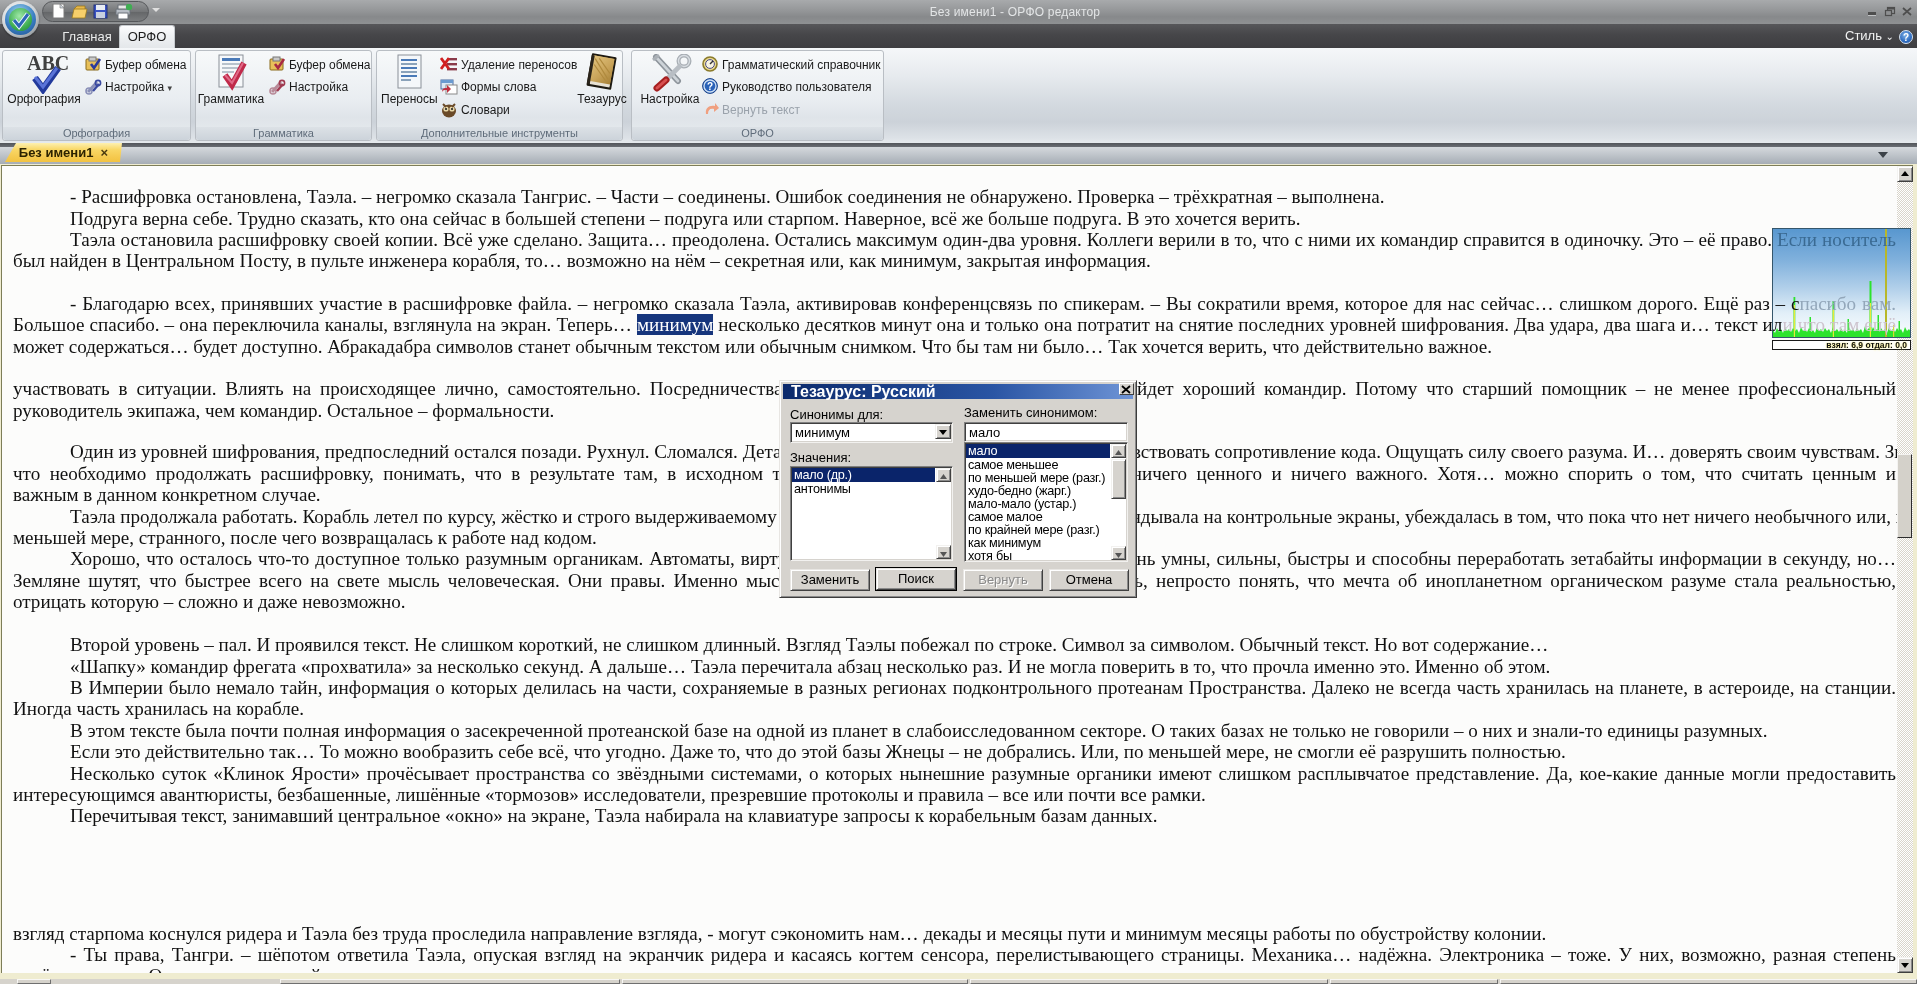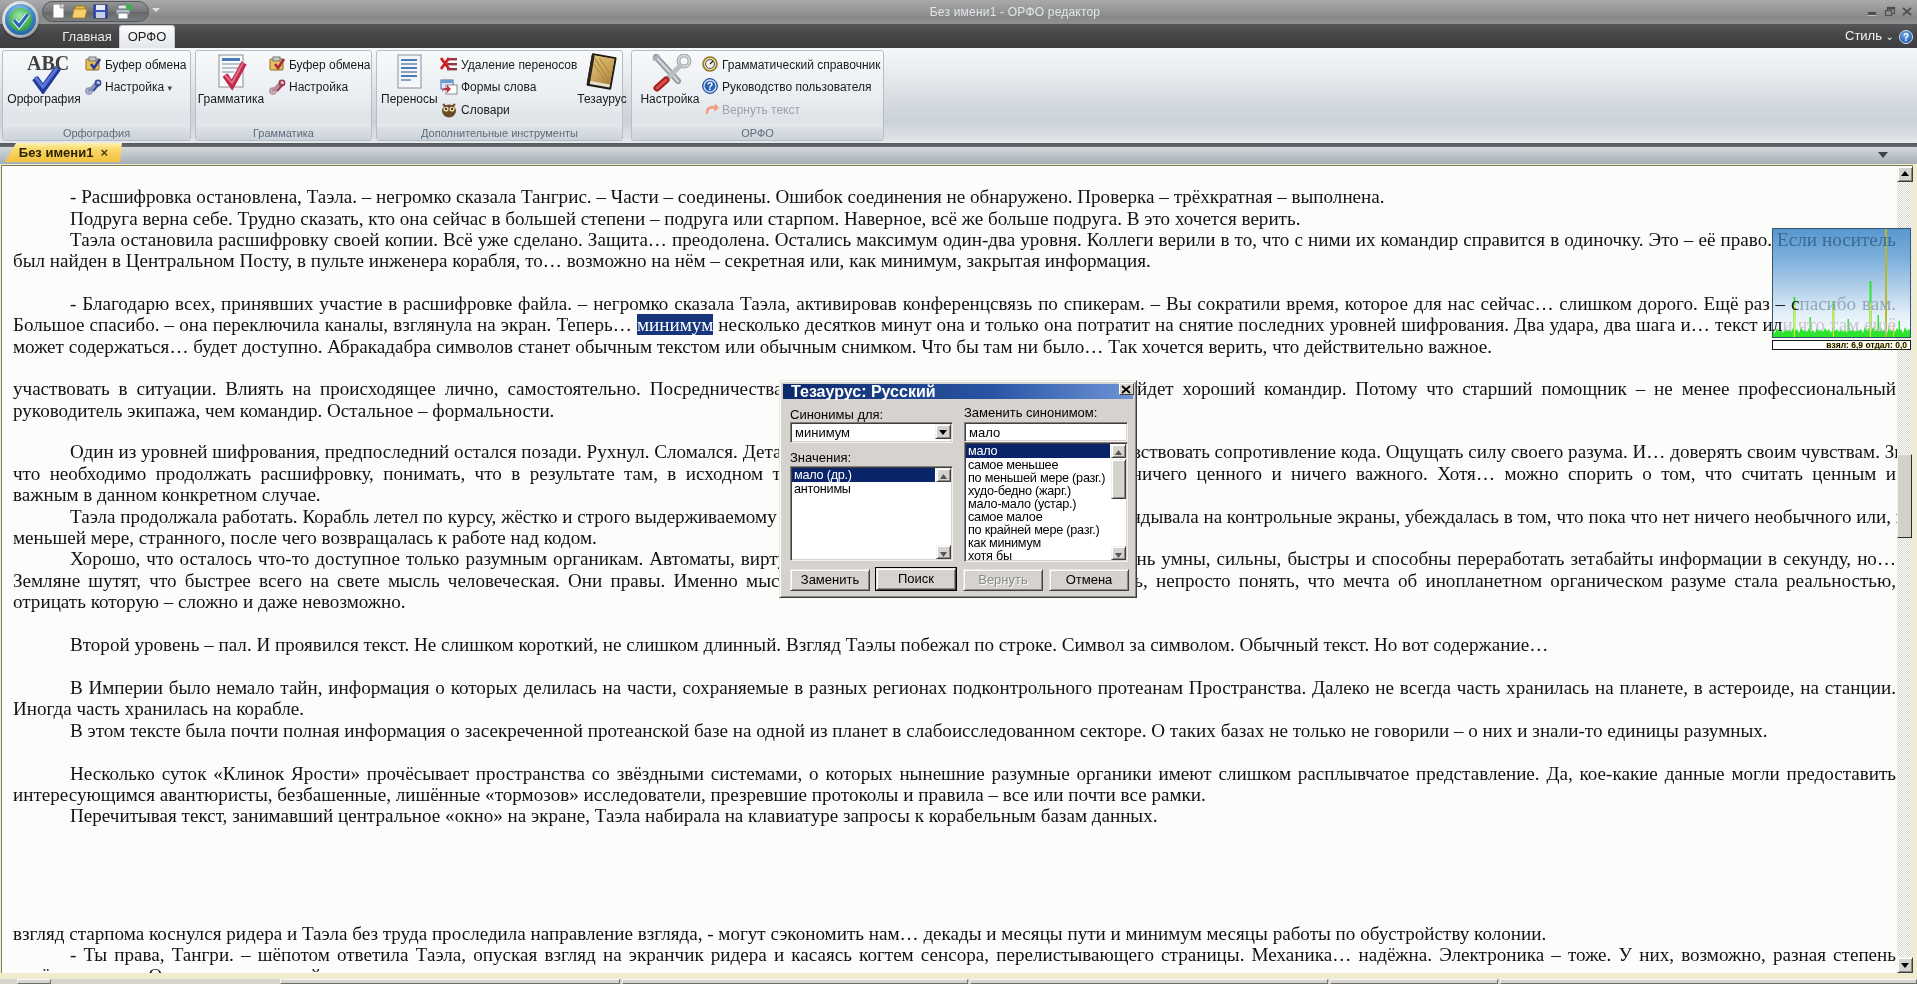--- a/index.html
+++ b/index.html
@@ -269,23 +269,25 @@
 <div class="tl e" style="top:233.8px">руководитель экипажа, чем командир.  Остальное – формальности.</div>
 <div class="tl i" style="top:275.3px">Один из уровней шифрования, предпоследний остался позади.  Рухнул.  Сломался.  Детали не важны.  Главное было – постоянно чувствовать сопротивление кода.  Ощущать силу своего разума.  И…  доверять своим чувствам.  Знать,</div>
 <div class="tl" style="top:296.7px">что необходимо продолжать расшифровку, понимать, что в результате там, в исходном тексте вполне может не найтись вообще ничего ценного и ничего важного.  Хотя…  можно спорить о том, что считать ценным и</div>
 <div class="tl e" style="top:318.1px">важным в данном конкретном случае.</div>
 <div class="tl i" style="top:339.5px">Таэла продолжала работать.  Корабль летел по курсу, жёстко и строго выдерживаемому корабельной автоматикой.  Она иногда поглядывала на контрольные экраны, убеждалась в том, что пока что нет ничего необычного или, по</div>
 <div class="tl e" style="top:360.9px">меньшей мере, странного, после чего возвращалась к работе над кодом.</div>
 <div class="tl i" style="top:382.3px">Хорошо, что осталось что-то доступное только разумным органикам.  Автоматы, виртуальные интеллекты…  безусловно, они очень умны, сильны, быстры и способны переработать зетабайты информации в секунду, но…</div>
 <div class="tl" style="top:403.7px">Земляне шутят, что быстрее всего на свете мысль человеческая.  Они правы.  Именно мысль.  Им, землянам, было непросто осознать, непросто понять, что мечта об инопланетном органическом разуме стала реальностью,</div>
 <div class="tl e" style="top:425.1px">отрицать которую – сложно и даже невозможно.</div>
 <div class="tl i e" style="top:468.2px">Второй уровень – пал.  И проявился текст.  Не слишком короткий, не слишком длинный.  Взгляд Таэлы побежал по строке.  Символ за символом.  Обычный текст.  Но вот содержание…</div>
+<div class="tl i e" style="top:489.6px">«Шапку» командир фрегата «прохватила» за несколько секунд.  А дальше…  Таэла перечитала абзац несколько раз.  И не могла поверить в то, что прочла именно это.  Именно об этом.</div>
 <div class="tl i" style="top:511.0px">В Империи было немало тайн, информация о которых делилась на части, сохраняемые в разных регионах подконтрольного протеанам Пространства.  Далеко не всегда часть хранилась на планете, в астероиде, на станции.</div>
 <div class="tl e" style="top:532.4px">Иногда часть хранилась на корабле.</div>
 <div class="tl i e" style="top:553.8px">В этом тексте была почти полная информация о засекреченной протеанской базе на одной из планет в слабоисследованном секторе.  О таких базах не только не говорили – о них и знали-то единицы разумных.</div>
+<div class="tl i e" style="top:575.2px">Если это действительно так…  То можно вообразить себе всё, что угодно.  Даже то, что до этой базы Жнецы – не добрались.  Или, по меньшей мере, не смогли её разрушить полностью.</div>
 <div class="tl i" style="top:596.6px">Несколько суток «Клинок Ярости» прочёсывает пространства со звёздными системами, о которых нынешние разумные органики имеют слишком расплывчатое представление.  Да, кое-какие данные могли предоставить</div>
 <div class="tl e" style="top:618.0px">интересующимся авантюристы, безбашенные, лишённые «тормозов» исследователи, презревшие протоколы и правила – все или почти все рамки.</div>
 <div class="tl i e" style="top:639.4px">Перечитывая текст, занимавший центральное «окно» на экране, Таэла набирала на клавиатуре запросы к корабельным базам данных.</div>
 <div class="tl e" style="top:756.6px">взгляд старпома коснулся ридера и Таэла без труда проследила направление взгляда, - могут сэкономить нам…  декады и месяцы пути и минимум месяцы работы по обустройству колонии.</div>
 <div class="tl i" style="top:778.0px">- Ты права, Тангри. – шёпотом ответила Таэла, опуская взгляд на экранчик ридера и касаясь когтем сенсора, перелистывающего страницы.  Механика…  надёжна.  Электроника – тоже.  У них, возможно, разная степень</div>
 <div class="tl e" style="top:799.4px">надёжности… – О, значит, можно действовать.</div>
 </div>
 
 <div class="abs" id="vsb"></div>
 <div class="abs sbtn" style="left:1897px;top:166px"><svg width="14" height="14">

